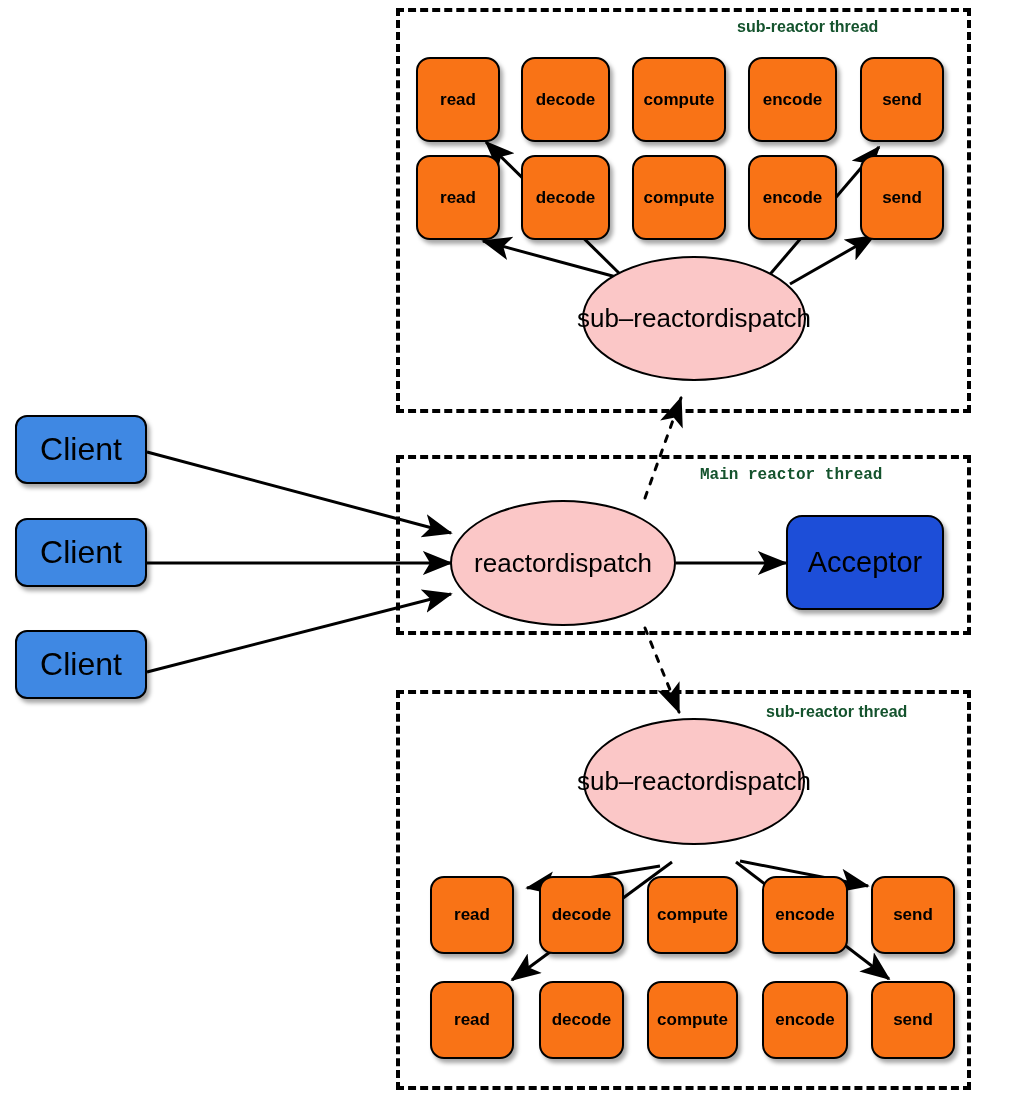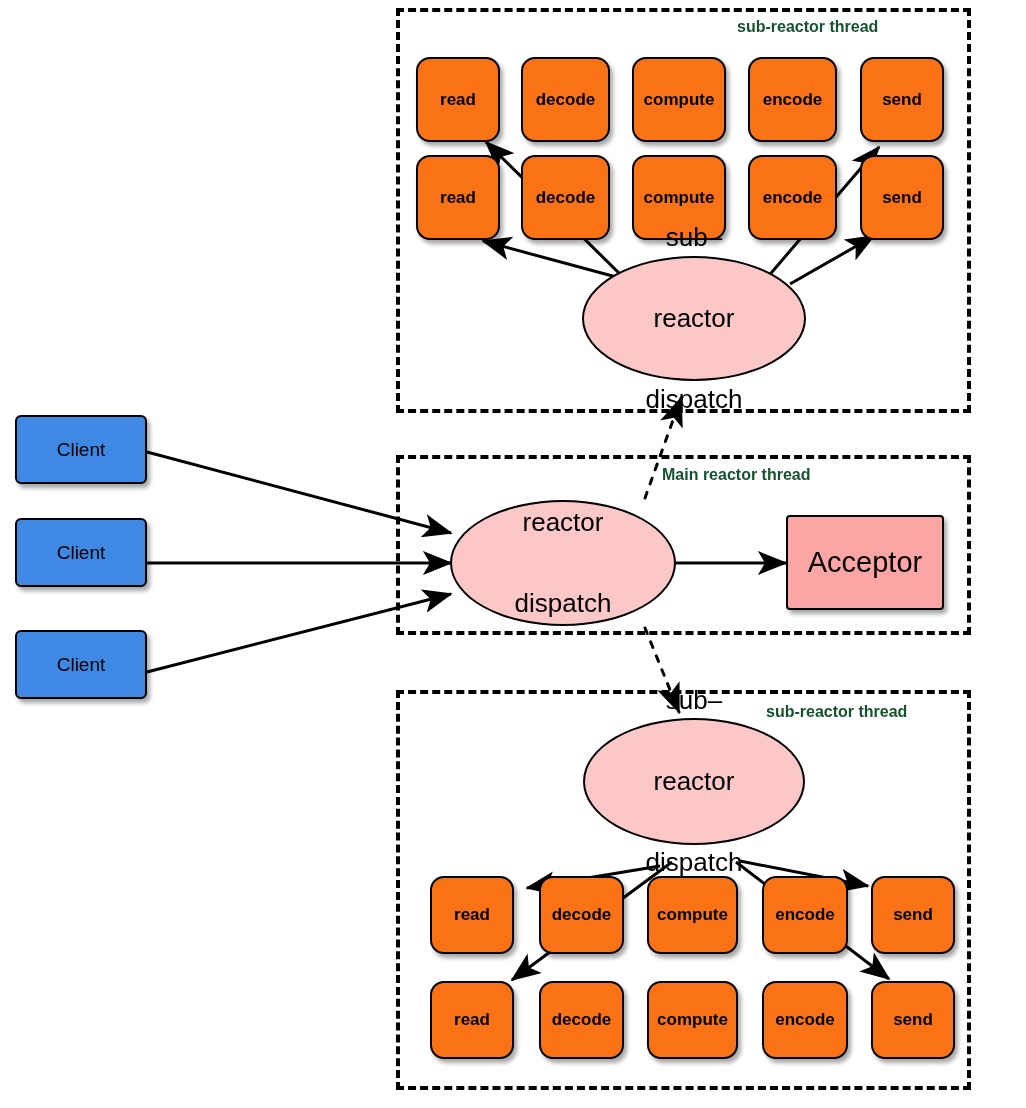--- a/index.html
+++ b/index.html
@@ -56,57 +56,55 @@
     border: 2px solid #000000;
     border-radius: 14px;
     background: #f97316;
     font-size: 17px;
     font-weight: bold;
     font-family: "Liberation Sans", sans-serif;
     box-shadow: 3px 4px 4px rgba(0,0,0,0.35);
   }
   .client-box {
     border: 2px solid #000000;
-    border-radius: 6px;
+    border-radius: 12px;
     background: #3f88e3;
-    font-size: 19px;
+    font-size: 32px;
     font-family: "Liberation Sans", sans-serif;
     box-shadow: 3px 4px 4px rgba(0,0,0,0.35);
   }
   .acceptor-box {
     border: 2px solid #000000;
-    border-radius: 4px;
-    background: #fca5a5;
+    border-radius: 16px;
+    background: #1d4ed8;
     font-size: 29px;
     font-family: "Liberation Sans", sans-serif;
     box-shadow: 3px 4px 4px rgba(0,0,0,0.35);
   }
   .ellipse-node {
     border: 2px solid #000000;
     border-radius: 50%;
     background: #fbc7c7;
     font-size: 26px;
     line-height: 1.26;
-    flex-direction: column;
     font-family: "Liberation Sans", sans-serif;
-    gap: 48px;
   }
   .ellipse-node .ln { display: block; }
 </style>
 </head>
 <body>
 
 <div id="canvas">
 
   <div class="thread-box" style="left:396px; top:8px; width:575px; height:405px;"></div>
   <div class="thread-box" style="left:396px; top:455px; width:575px; height:180px;"></div>
   <div class="thread-box" style="left:396px; top:690px; width:575px; height:400px;"></div>
 
   <div class="thread-label" style="left:737px; top:18px;">sub-reactor thread</div>
-  <div class="thread-label" style="left:662px; top:466px;">Main reactor thread</div>
+  <div class="thread-label" style="left:700px; top:466px;font-family:Liberation Mono, monospace;">Main reactor thread</div>
   <div class="thread-label" style="left:766px; top:703px;">sub-reactor thread</div>
 
   <svg class="layer" id="edge-layer" viewBox="0 0 1026 1108">
     <defs>
       <marker id="ah" markerWidth="11" markerHeight="11" refX="9.4" refY="4" orient="auto" markerUnits="strokeWidth">
         <path d="M0,0 L10,4 L0,8 L2.4,4 Z" fill="#000000"></path>
       </marker>
       <marker id="ahd" markerWidth="11" markerHeight="11" refX="9.4" refY="4" orient="auto" markerUnits="strokeWidth">
         <path d="M0,0 L10,4 L0,8 L2.4,4 Z" fill="#000000"></path>
       </marker>

